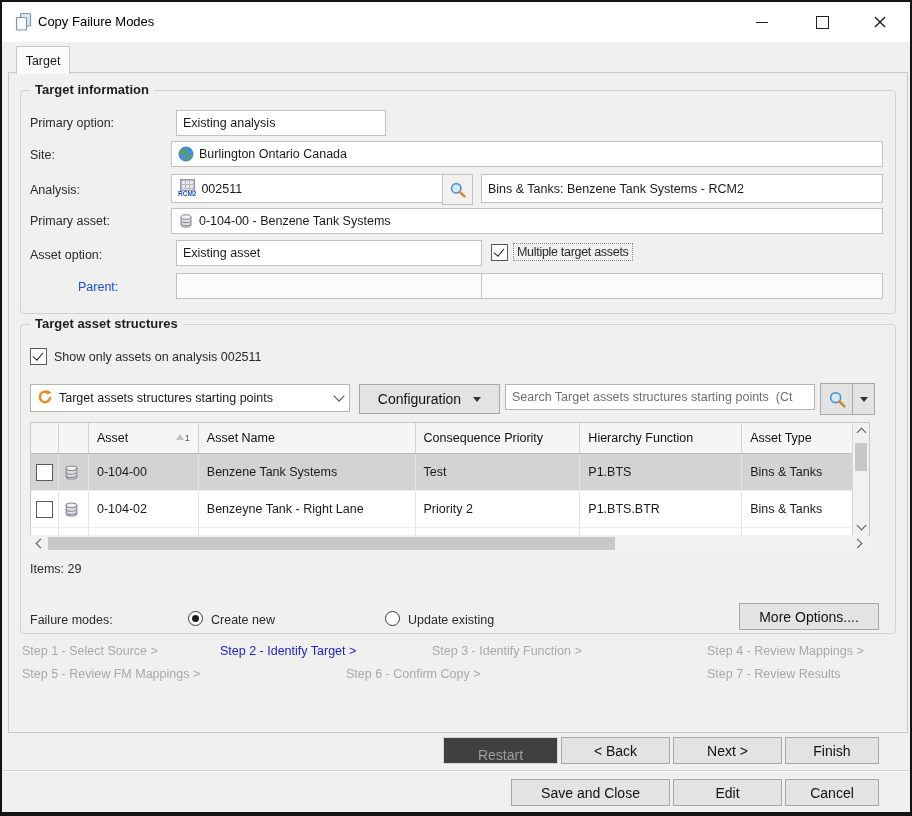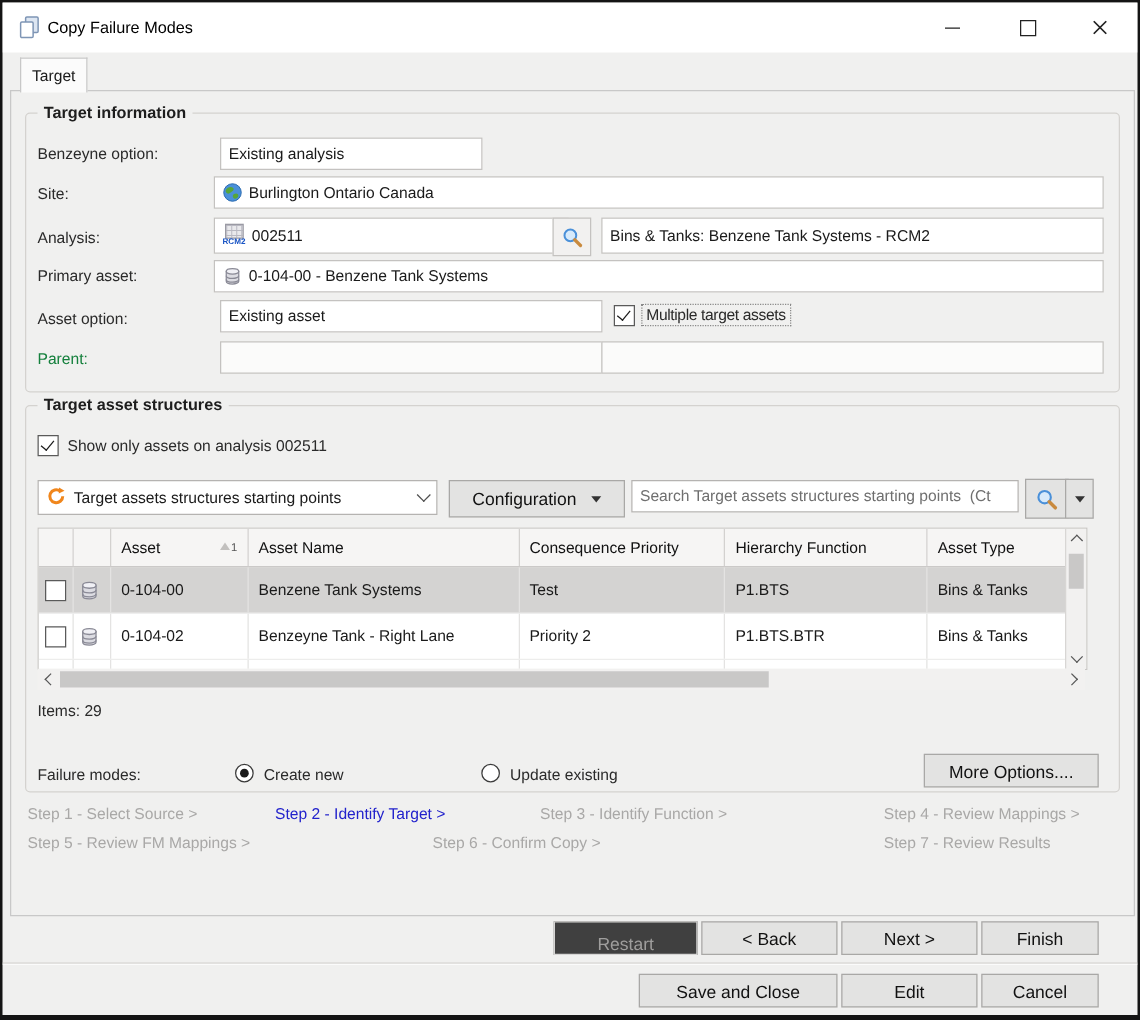--- a/index.html
+++ b/index.html
@@ -17,21 +17,21 @@
   .glyph-min{width:12px;height:0;border-bottom:1.6px solid #222;}
   .glyph-max{width:11px;height:11px;border:1.4px solid #222;background:transparent;}
   
   .tab{position:absolute;left:14px;top:44px;width:52px;height:27px;background:#fbfbfb;
     border:1px solid #c8c8c8;border-bottom:none;display:flex;align-items:center;justify-content:center;z-index:2;}
   .page{position:absolute;left:6px;top:70px;width:898px;height:659px;border:1px solid #c8c8c8;background:#f0f0ef;}
   
   .groupbox{position:absolute;border:1px solid #d4d2cf;border-radius:4px;}
   .legend{position:absolute;top:-9px;left:9px;background:#f0f0ef;padding:0 5px;font-weight:bold;font-size:13px;color:#1d1d1d;}
   .lbl{position:absolute;color:#2a2a2a;}
-  .lbl.disabled{color:#15803d;}
+  .lbl.disabled{color:#1d4ed8;margin-left:48px;}
   .field{position:absolute;height:24px;background:#fff;border:1px solid #c4c2c0;
     display:flex;align-items:center;padding:0 6px;gap:5px;overflow:hidden;white-space:nowrap;}
   .field .ficon{flex:0 0 auto;display:flex;align-items:center;}
   
   .btn{position:absolute;background:#e3e3e2;border:1px solid #a9a8a6;
     display:flex;align-items:center;justify-content:center;cursor:pointer;font-size:14px;color:#111;}
   .btn.disabled{background:#404040;border-color:#d6d5d4;color:#9f9e9d;cursor:default;align-items:flex-end;}
   
   .checkbox{position:absolute;width:15px;height:15px;background:#fff;border:1px solid #5a5a5a;}
   .checkbox.checked::after{content:"";position:absolute;left:3.5px;top:0.5px;width:5px;height:9px;
@@ -109,21 +109,21 @@
 
   <div class="tab">
       <span>Target</span>
     </div>
   <div class="page"></div>
 
   <div class="groupbox" style="left:18px;top:88px;width:874px;height:222px;">
     <span class="legend">Target information</span>
   </div>
 
-  <span class="lbl" style="left:28px;top:114px;">Benzeyne option:</span>
+  <span class="lbl" style="left:28px;top:114px;">Primary option:</span>
   <div class="field" style="left:174px;top:108px;width:196px;">
     <span>Existing analysis</span>
   </div>
 
   <span class="lbl" style="left:28px;top:146px;">Site:</span>
   <div class="field" style="left:169px;top:139px;width:698px;">
     <span class="ficon">
       <svg width="16" height="16" viewBox="0 0 16 16">
         <circle cx="8" cy="8" r="7" fill="#4a90d9" stroke="#2c6cb0" stroke-width="0.8"></circle>
         <path d="M2.6 6 C4 3.4,7 2.8,8.6 4.4 C10 6,7 7.6,5.6 8.6 C4 9.6,2.1 8,2.6 6Z" fill="#57a639"></path>

